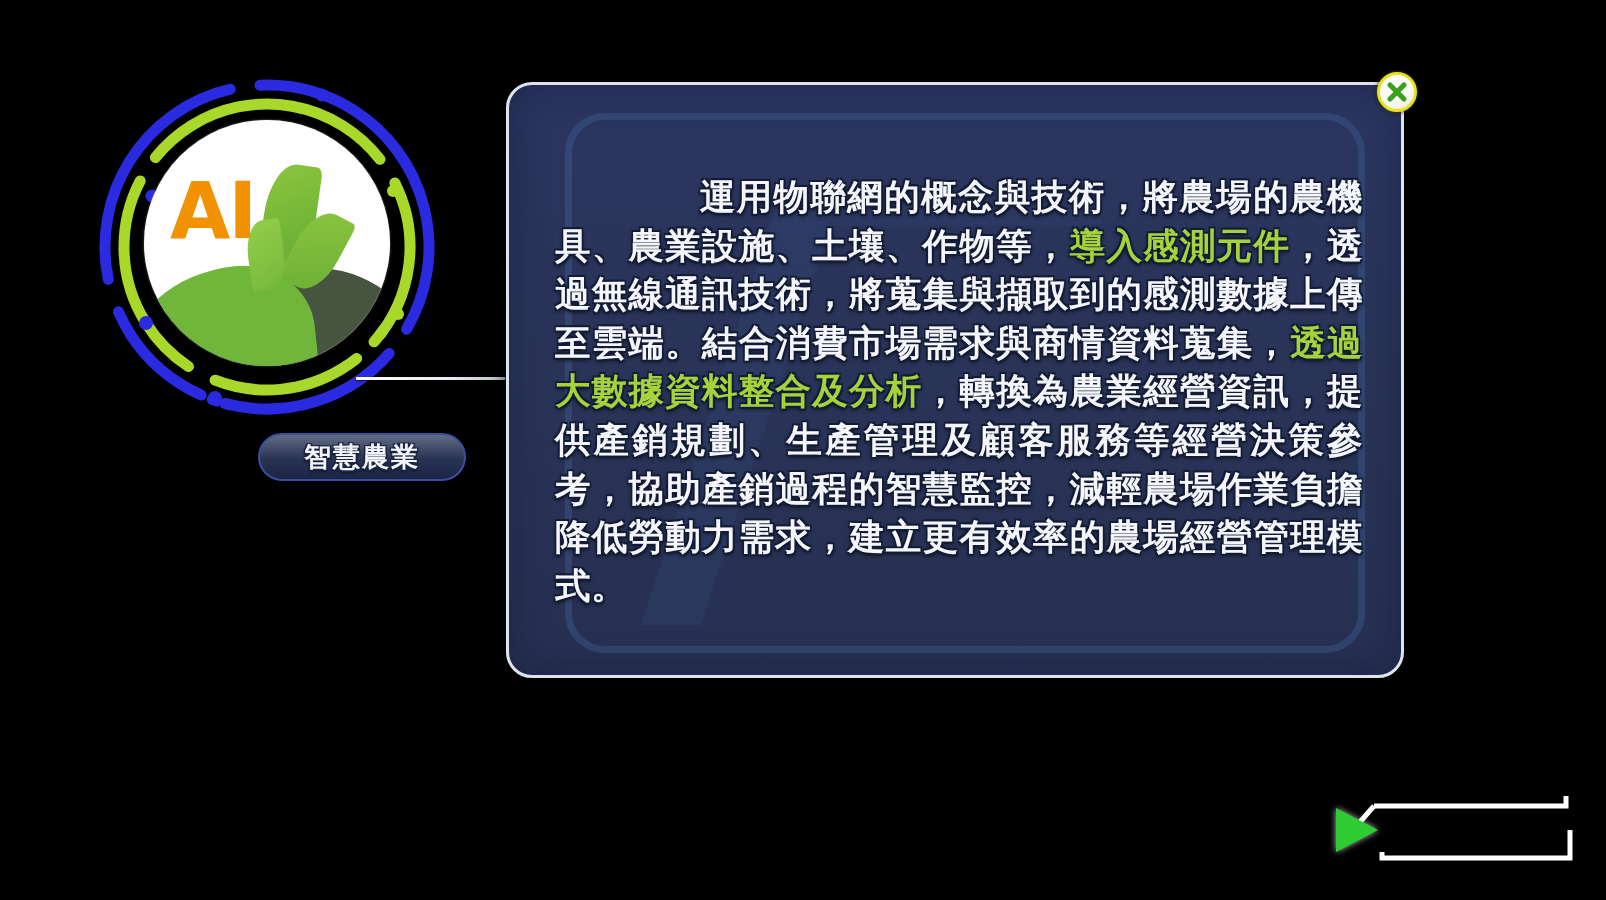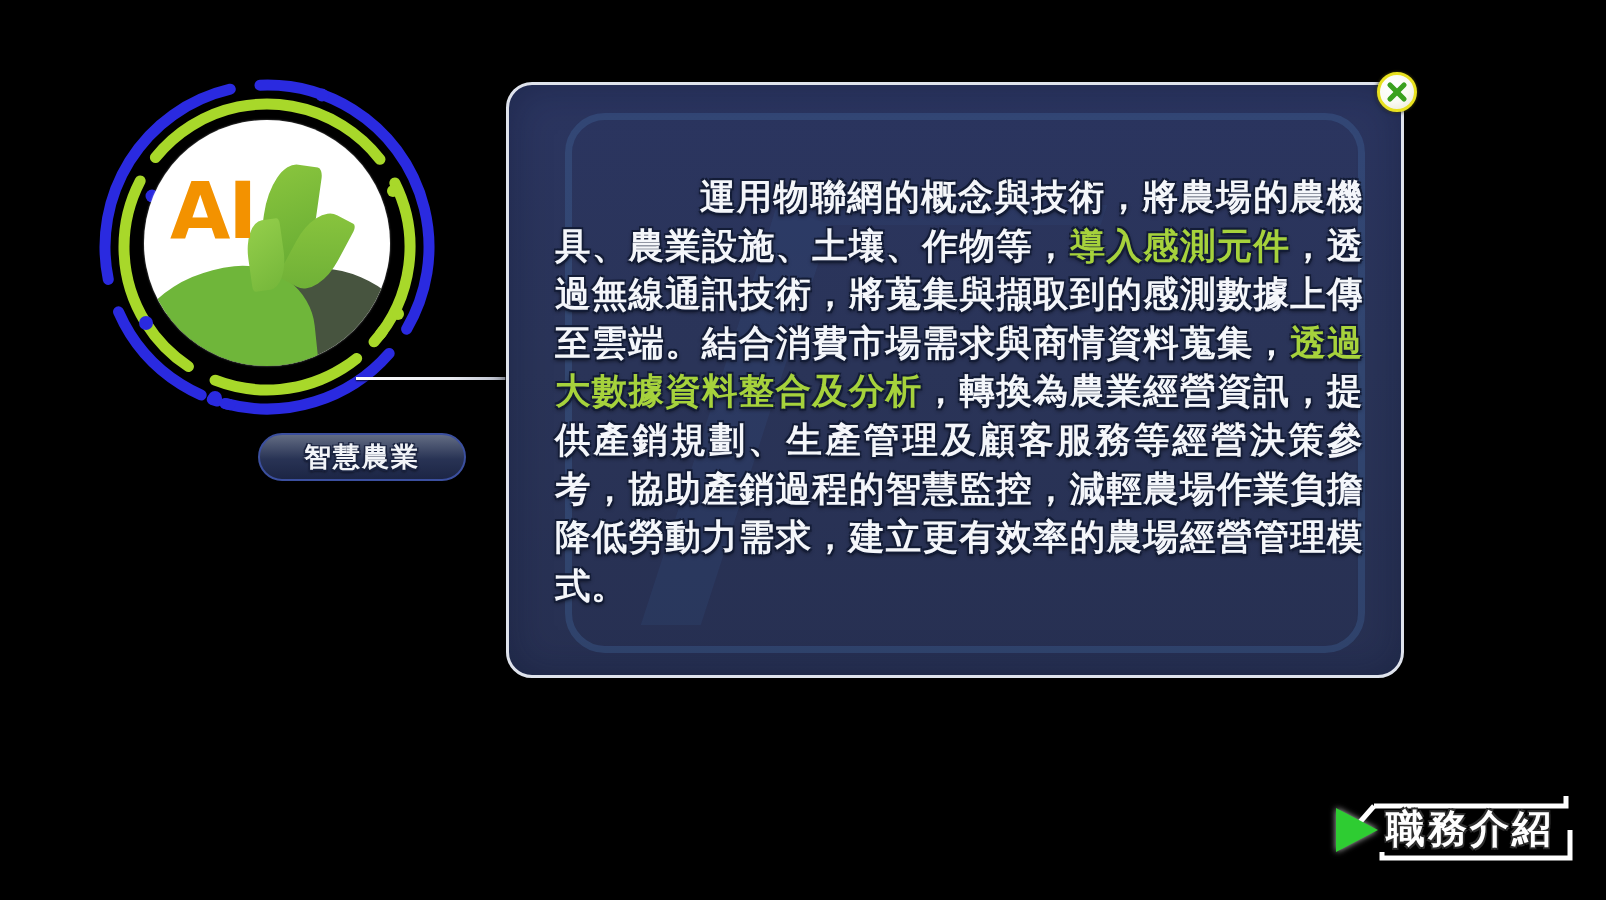--- a/index.html
+++ b/index.html
@@ -350,16 +350,15 @@
     <svg id="next-frame" viewBox="0 0 252 84">
 
       <path d="M 44 20 L 236 20 L 236 10" fill="none" stroke="#ffffff" stroke-width="5"></path>
       <path d="M 44 20 L 30 36" fill="none" stroke="#ffffff" stroke-width="5"></path>
 
       <path d="M 240 44 L 240 72 L 226 72" fill="none" stroke="#ffffff" stroke-width="5"></path>
 
       <path d="M 226 72 L 52 72 L 52 66" fill="none" stroke="#ffffff" stroke-width="5"></path>
     </svg>
     <div id="next-play"></div>
-    <div id="next-label">職務介紹</div>
   </div>
 
 </div>
 
 </body></html>

